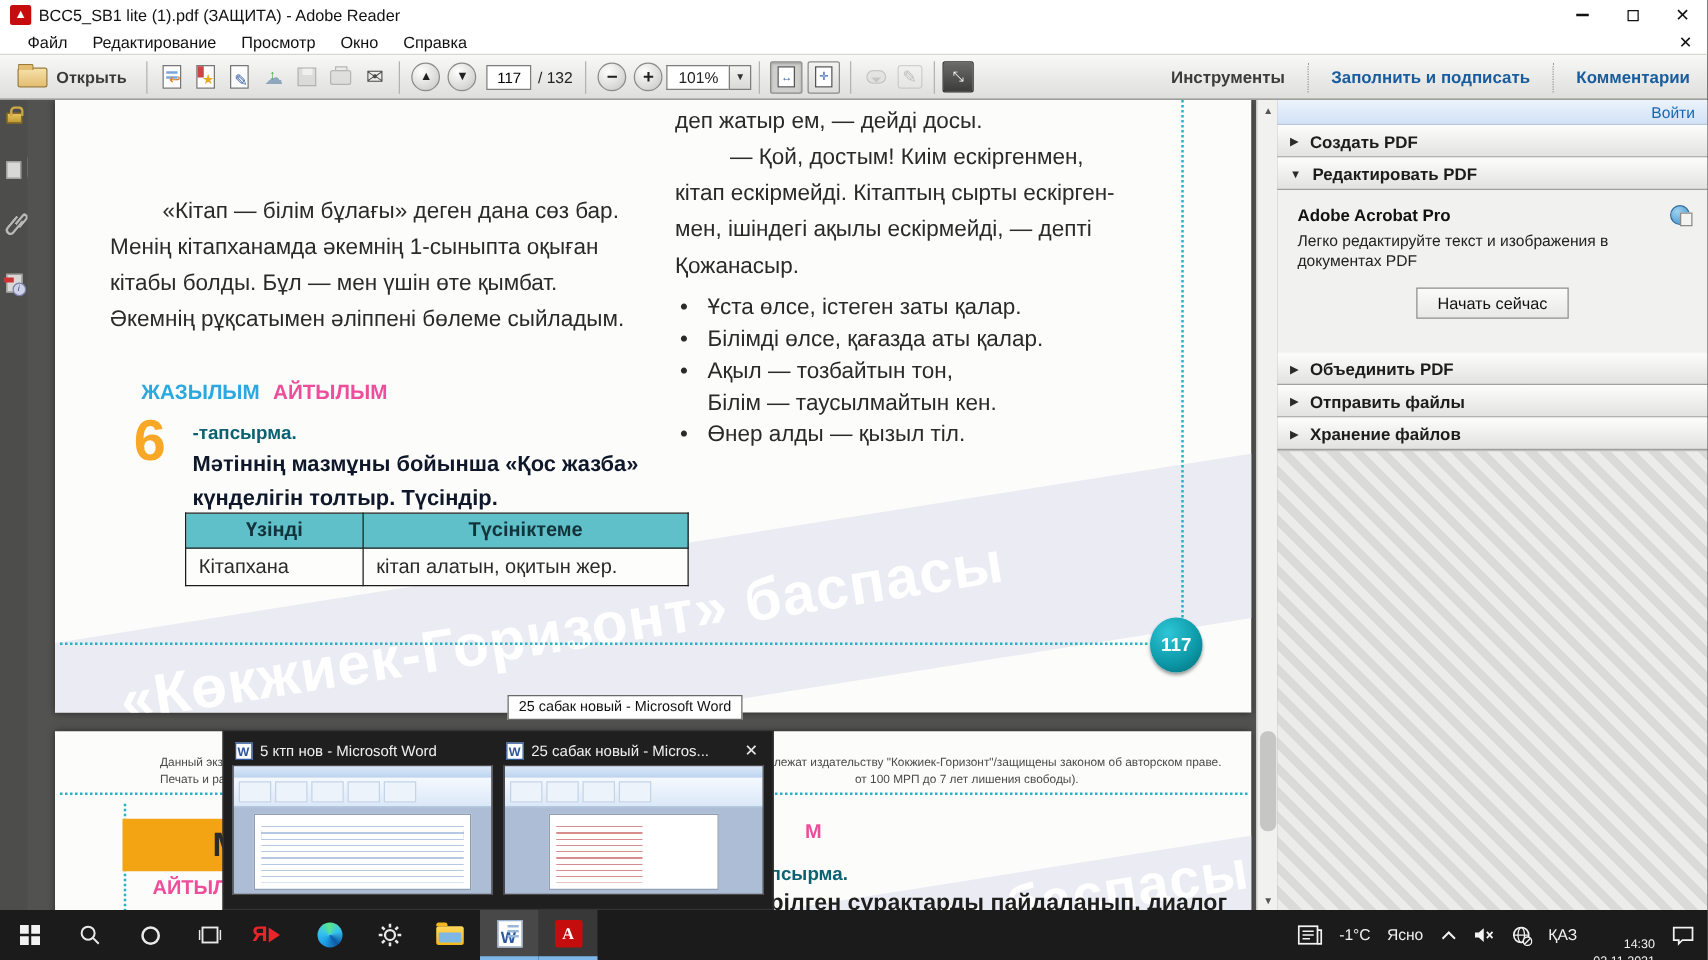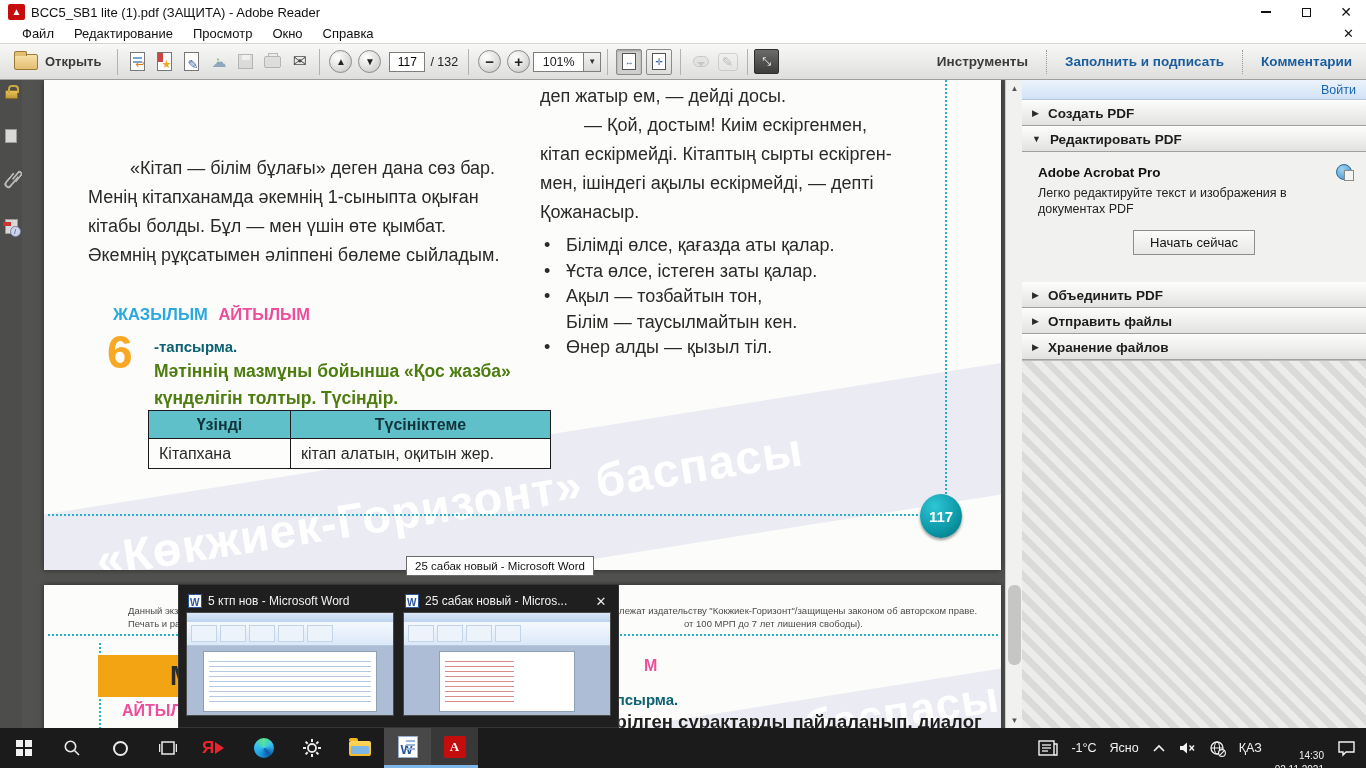--- a/index.html
+++ b/index.html
@@ -83,21 +83,21 @@
   .rcol { left:496px; top:2px; }
   .rcol .ind { padding-left:44px; }
   .bullets { left:496px; top:153px; list-style:none; }
   .bullets li { line-height:25.5px; white-space:pre-line; padding-left:26px; position:relative; }
   .bullets li::before { content:"•"; position:absolute; left:4px; }
   .sec-head { left:69px; top:225px; font-size:16.5px; font-weight:bold; z-index:2; position:absolute; }
   .sec-head .p1 { color:#2aa9e0; }
   .sec-head .p2 { color:#ee4d9b; margin-left:6px; }
   .task-num { position:absolute; left:63px; top:250px; font-size:46px; line-height:44px; font-weight:bold; color:#f9a825; z-index:2; }
   .task-suffix { position:absolute; left:110px; top:258px; font-size:15px; font-weight:bold; color:#0d6272; z-index:2; }
-  .task-line { position:absolute; left:110px; font-size:17.5px; font-weight:bold; color:#4d7c0f; z-index:2; white-space:nowrap; }
+  .task-line { position:absolute; left:110px; font-size:17.5px; font-weight:bold; color:#0f172a; z-index:2; white-space:nowrap; }
   #task-l1 { top:281px; } #task-l2 { top:308px; }
 
   .kaz-table { position:absolute; left:104px; top:330px; border-collapse:collapse; z-index:2; }
   .kaz-table th { background:#5fc0ca; color:#11333a; font-size:16px; font-weight:bold; height:28px; border:1.6px solid #1c1c1c; }
   .kaz-table td { background:#fdfdfc; font-size:16px; color:#2a2a28; height:30px; border:1.6px solid #1c1c1c; padding-left:10px; }
   .kt-c1 { width:142px; } .kt-c2 { width:260px; }
 
   .dot-h { position:absolute; border-top:2px dotted #2ab0c5; z-index:2; }
   .dot-v { position:absolute; border-left:2px dotted #2ab0c5; z-index:2; }
   #p1-doth { left:4px; top:434px; width:878px; }
@@ -314,22 +314,22 @@
 
       <div class="doc-text rcol">
         <div>деп жатыр ем, — дейді досы.</div>
         <div class="ind">— Қой, достым! Киім ескіргенмен,</div>
         <div>кітап ескірмейді. Кітаптың сырты ескірген-</div>
         <div>мен, ішіндегі ақылы ескірмейді, — депті</div>
         <div>Қожанасыр.</div>
       </div>
 
       <ul class="doc-text bullets">
+        <li>Ұста өлсе, істеген заты қалар.</li>
         <li>Білімді өлсе, қағазда аты қалар.</li>
-        <li>Ұста өлсе, істеген заты қалар.</li>
         <li>Ақыл — тозбайтын тон,
 Білім — таусылмайтын кен.</li>
         <li>Өнер алды — қызыл тіл.</li>
       </ul>
 
       <div class="sec-head">
         <span class="p1">ЖАЗЫЛЫМ</span>
         <span class="p2">АЙТЫЛЫМ</span>
       </div>
 

